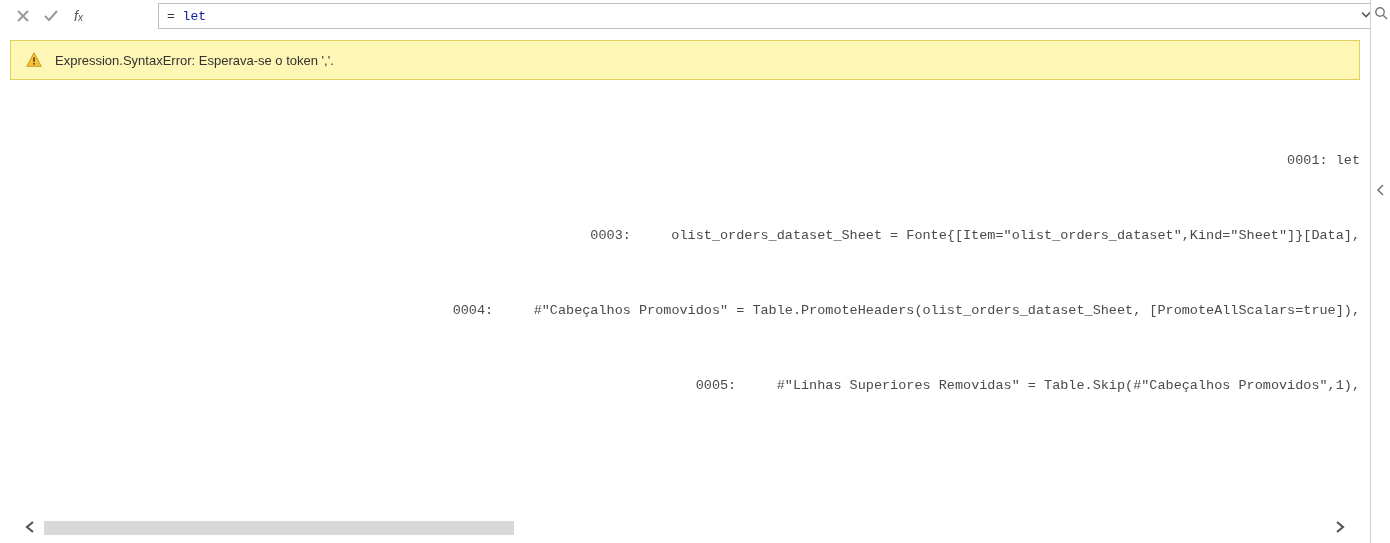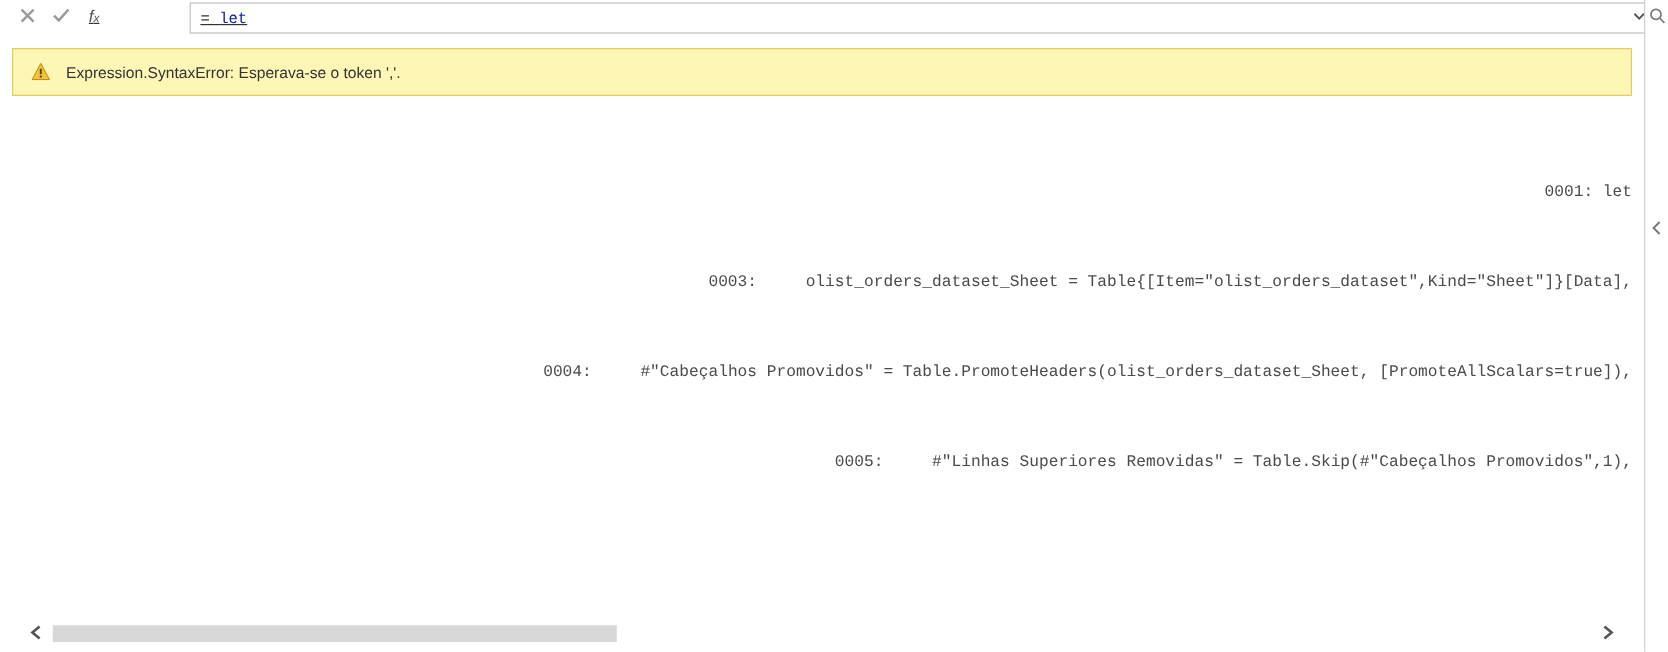--- a/index.html
+++ b/index.html
@@ -8,24 +8,23 @@
     font-size: 13px;
     background: #ffffff;
     color: #333;
     width: 1390px;
     height: 543px;
     overflow: hidden;
     position: relative;
   }
   .top-area {
     display: flex;
-    align-items: flex-start;
+    align-items: center;
     height: 30px;
     padding: 2px 4px 0 4px;
-    text-decoration: underline;
   }
   .fb-controls {
     display: flex;
     align-items: center;
     gap: 6px;
     width: 150px;
     padding-left: 8px;
   }
   .fb-icon {
     width: 22px;
@@ -190,21 +189,21 @@
     <svg class="warn-icon" viewBox="0 0 20 20">
       <path d="M10 2 L18 17 L2 17 Z" fill="#f5c33b" stroke="#b08000" stroke-width="0.8"></path>
       <rect x="9.1" y="7" width="1.8" height="5" fill="#5a4400"></rect>
       <rect x="9.1" y="13.3" width="1.8" height="1.8" fill="#5a4400"></rect>
     </svg>
     <span>Expression.SyntaxError: Esperava-se o token ','.</span>
   </div>
 
   <div class="code-area">
     <div class="code-line">0001: let</div>
-    <div class="code-line">0003:     olist_orders_dataset_Sheet = Table{[Item="olist_orders_dataset",Kind="Sheet"]}[Data],</div>
+    <div class="code-line">0003:     olist_orders_dataset_Sheet = Fonte{[Item="olist_orders_dataset",Kind="Sheet"]}[Data],</div>
     <div class="code-line">0004:     #"Cabeçalhos Promovidos" = Table.PromoteHeaders(olist_orders_dataset_Sheet, [PromoteAllScalars=true]),</div>
     <div class="code-line">0005:     #"Linhas Superiores Removidas" = Table.Skip(#"Cabeçalhos Promovidos",1),</div>
     
     
     
     
     
     
     
     

